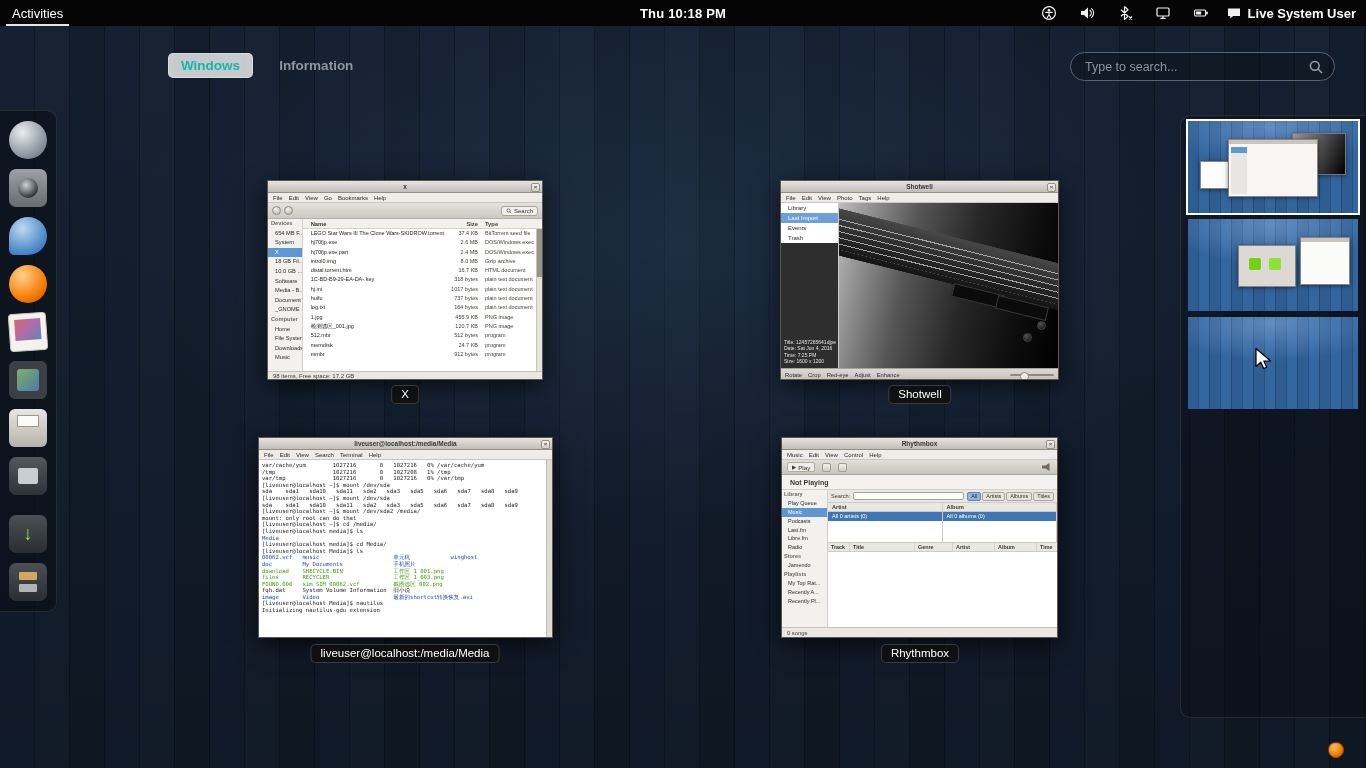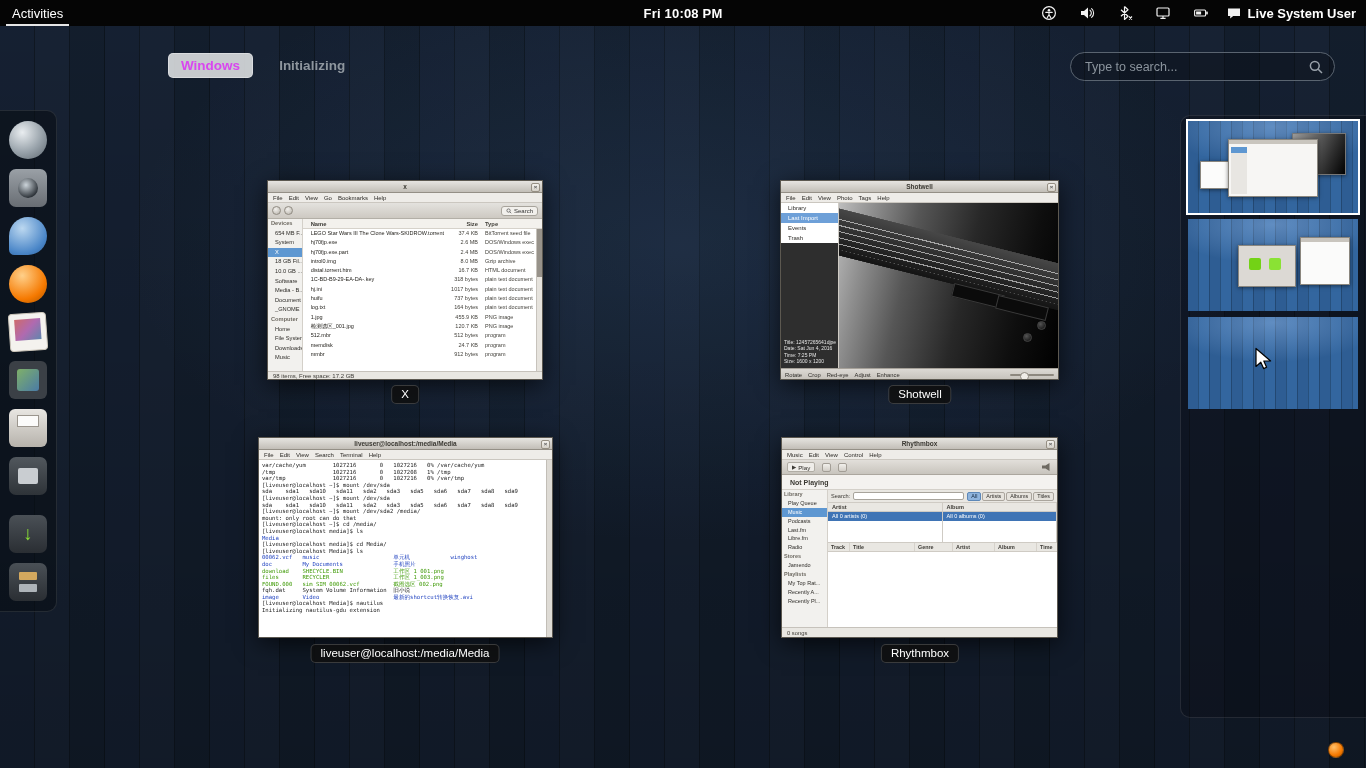--- a/index.html
+++ b/index.html
@@ -24,21 +24,21 @@
   .activities{height:100%;display:flex;align-items:center;padding:0 12px;font-weight:normal;position:relative;cursor:pointer}
   .activities::after{content:"";position:absolute;left:6px;right:6px;bottom:0;height:2px;background:#fff;opacity:.9}
   .clock{position:absolute;left:50%;transform:translateX(-50%);font-weight:bold;letter-spacing:.2px}
   .tb-right{margin-left:auto;display:flex;align-items:center;height:100%}
   .tb-icon{display:flex;align-items:center;justify-content:center;padding:0 11px;height:100%;opacity:.95}
   .tb-user{display:flex;align-items:center;gap:6px;height:100%;padding:0 10px 0 6px;font-weight:bold}
   .tb-user .tb-icon{padding:0}
   
   .view-tabs{position:absolute;left:168px;top:53px;display:flex;align-items:center;gap:14px;z-index:20}
   .tab{font-size:13.5px;font-weight:bold;color:#8e969e;padding:4px 12px;border-radius:5px;cursor:pointer}
-  .tab-active{background:rgba(224,226,228,0.88);color:#d946ef;border:1px solid rgba(255,255,255,0.35)}
+  .tab-active{background:rgba(224,226,228,0.88);color:#14b8a6;border:1px solid rgba(255,255,255,0.35)}
   .search-pill{position:absolute;left:1070px;top:52px;width:265px;height:29px;border:1px solid #5a6470;border-radius:15px;background:rgba(8,12,18,0.35);display:flex;align-items:center;padding:0 10px 0 14px;z-index:20}
   .search-input{flex:1;background:transparent;border:none;outline:none;color:#aeb6be;font-size:12.5px;font-family:inherit}
   .search-input::placeholder{color:#8b949d}
   
   .dash{position:absolute;left:0;top:110px;width:57px;padding:7px 0;background:rgba(8,12,18,0.55);border:1px solid rgba(255,255,255,0.10);border-left:none;border-radius:0 10px 10px 0;display:flex;flex-direction:column;align-items:center;gap:4px;z-index:20}
   .dash-item{width:44px;height:44px;display:flex;align-items:center;justify-content:center;border-radius:6px;cursor:pointer}
   .dash-sep{margin-top:10px}
   .di{width:38px;height:38px}
   .di-browser{border-radius:50%;background:radial-gradient(circle at 35% 30%, #e9edf0, #98a2aa 55%, #5c666e)}
   .di-camera{background:linear-gradient(#9aa0a6,#686d73);border-radius:7px;position:relative}
@@ -162,21 +162,21 @@
   .mini-e{left:112px;top:18px;width:50px;height:48px;background:#fbfbfa;border:1px solid #8a867e}
   
   .cursor{position:absolute;left:1252px;top:347px;width:22px;height:24px;z-index:80}
   .tray-icon{position:absolute;left:1328px;top:742px;width:16px;height:16px;border-radius:50%;z-index:40;background:radial-gradient(circle at 35% 30%, #ffc06a, #f57900 60%, #a85400);border:1px solid rgba(0,0,0,0.4);cursor:pointer}
 </style>
 </head>
 <body>
 
 <div class="topbar">
   <div class="activities">Activities</div>
-  <div class="clock">Fri 10:08 PM</div>
+  <div class="clock">Thu 10:18 PM</div>
   <div class="tb-right">
     <span class="tb-icon">
       <svg width="16" height="16" viewBox="0 0 16 16">
           <circle cx="8" cy="8" r="6.4" fill="none" stroke="#fff" stroke-width="1.2"></circle>
           <circle cx="8" cy="5.3" r="1.3" fill="#fff"></circle>
           <path d="M4.8 7.4 L11.2 7.4 M8 7.2 L8 9.8 M8 9.8 L6.2 12.6 M8 9.8 L9.8 12.6" stroke="#fff" stroke-width="1.1" fill="none" stroke-linecap="round"></path>
         </svg>
     </span>
     <span class="tb-icon">
       <svg width="16" height="16" viewBox="0 0 16 16">
@@ -209,21 +209,21 @@
             <path d="M2 3.5 H14 V11 H7.2 L4.2 13.6 V11 H2 Z" fill="#fff"></path>
           </svg>
       </span>
       <span>Live System User</span>
     </span>
   </div>
 </div>
 
 <div class="view-tabs">
   <div class="tab tab-active">Windows</div>
-  <div class="tab">Initializing</div>
+  <div class="tab">Information</div>
 </div>
 <div class="search-pill">
   <input class="search-input" placeholder="Type to search..." style="">
   <svg class="search-icon" width="16" height="16" viewBox="0 0 16 16">
       <circle cx="6.8" cy="6.8" r="4.4" fill="none" stroke="#9aa2ab" stroke-width="1.5"></circle>
       <line x1="10.2" y1="10.2" x2="14" y2="14" stroke="#9aa2ab" stroke-width="1.5"></line>
     </svg>
 </div>
 
 <div class="dash">

